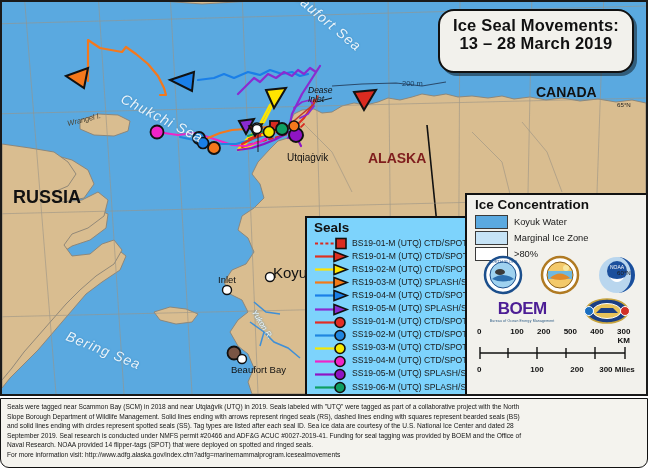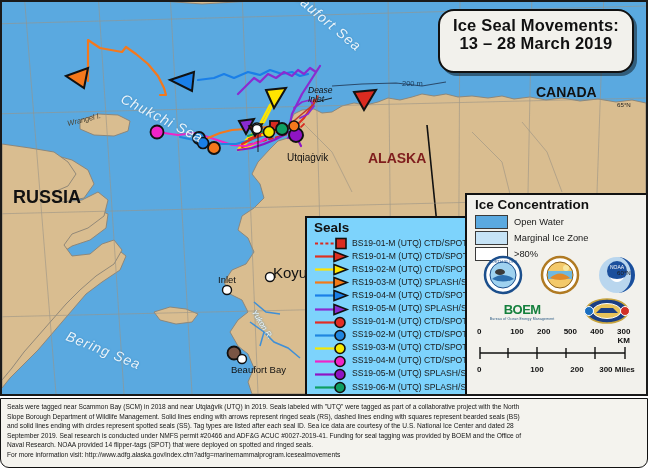--- a/index.html
+++ b/index.html
@@ -353,21 +353,21 @@
             <div class="seal-lbl">SS19-07-M (UTQ) SPLASH/SPOT</div>
           </div>
         </div>
     </div>
 
     <div id="ice-legend">
       <h3>Ice Concentration</h3>
 
       <div class="ice-row">
         <div class="ice-sw" style="background:#5aa9e0"></div>
-        <div class="ice-lbl">Open Water</div>
+        <div class="ice-lbl">Koyuk Water</div>
       </div>
       <div class="ice-row">
         <div class="ice-sw" style="background:#c6e3f6"></div>
         <div class="ice-lbl">Marginal Ice Zone</div>
       </div>
       <div class="ice-row">
         <div class="ice-sw" style="background:#ffffff"></div>
         <div class="ice-lbl">&gt;80%</div>
       </div>
 
@@ -390,21 +390,21 @@
           <svg width="40" height="40" viewBox="0 0 40 40">
             <circle cx="20" cy="20" r="18" fill="#b9d6ee"></circle>
             <path d="M20,2 a18,18 0 0,1 0,36 a14,18 0 0,0 0,-36" fill="#1b4f9c"></path>
             <circle cx="20" cy="16" r="10" fill="#1b4f9c"></circle>
             <path d="M12,22 q8,10 16,0 q-8,4 -16,0" fill="#fff"></path>
             <text x="20" y="14" font-size="5" text-anchor="middle" fill="#fff" font-family="Liberation Sans, sans-serif">NOAA</text>
           </svg>
         </div>
         <div class="logo-row2">
           <div style="text-align:center;">
-            <div style="font-size:13px;font-weight:bold;color:#15803d;letter-spacing:-.5px;
+            <div style="font-size:17px;font-weight:bold;color:#4c1d95;letter-spacing:-.5px;
                         font-family:'Liberation Sans',sans-serif;">BOEM</div>
             <div style="font-size:3.4px;color:#1d4f7c;letter-spacing:.2px;">Bureau of Ocean Energy Management</div>
           </div>
           <svg width="46" height="28" viewBox="0 0 46 28">
             <ellipse cx="23" cy="14" rx="21" ry="12" fill="#1b3f84" stroke="#c8a43c" stroke-width="1.5"></ellipse>
             <ellipse cx="23" cy="14" rx="14" ry="7.5" fill="#e8c35a" stroke="#fff" stroke-width="1"></ellipse>
             <path d="M12,16 h22 l-5,-5 h-12 z" fill="#1b3f84"></path>
             <circle cx="5" cy="14" r="4.5" fill="#1b6fc0" stroke="#fff" stroke-width="1"></circle>
             <circle cx="41" cy="14" r="4.5" fill="#d23026" stroke="#fff" stroke-width="1"></circle>
           </svg>

